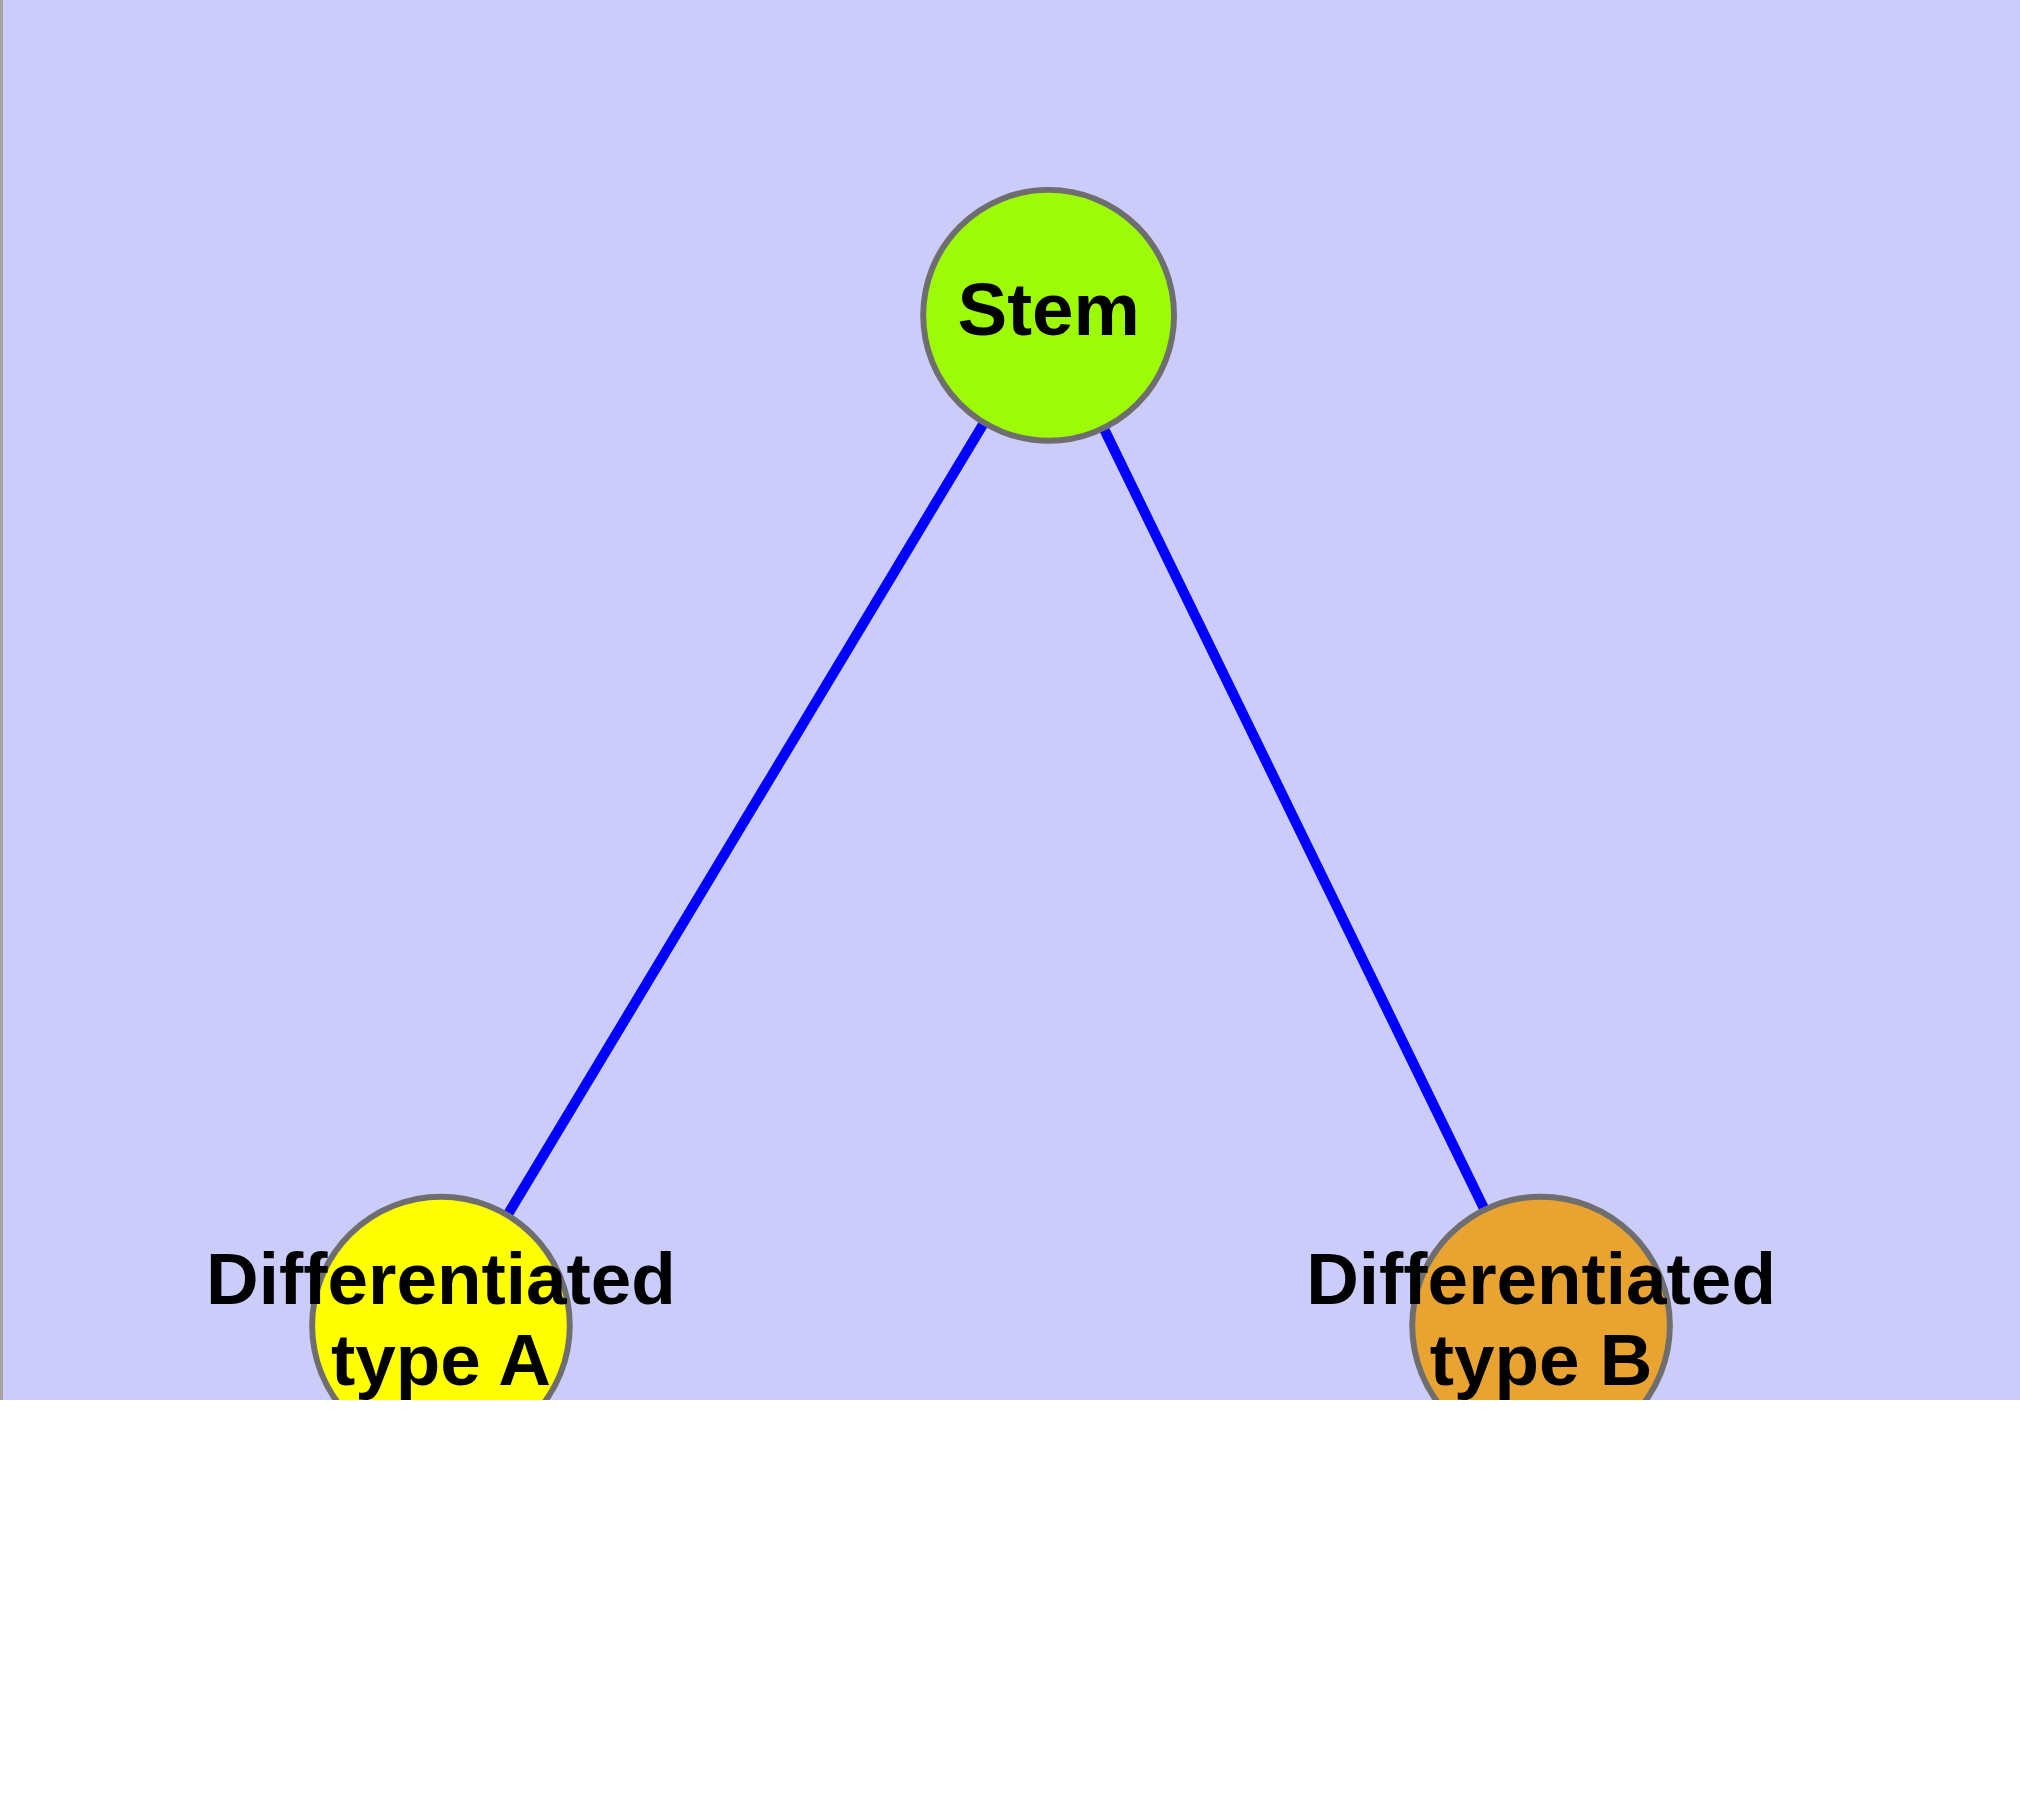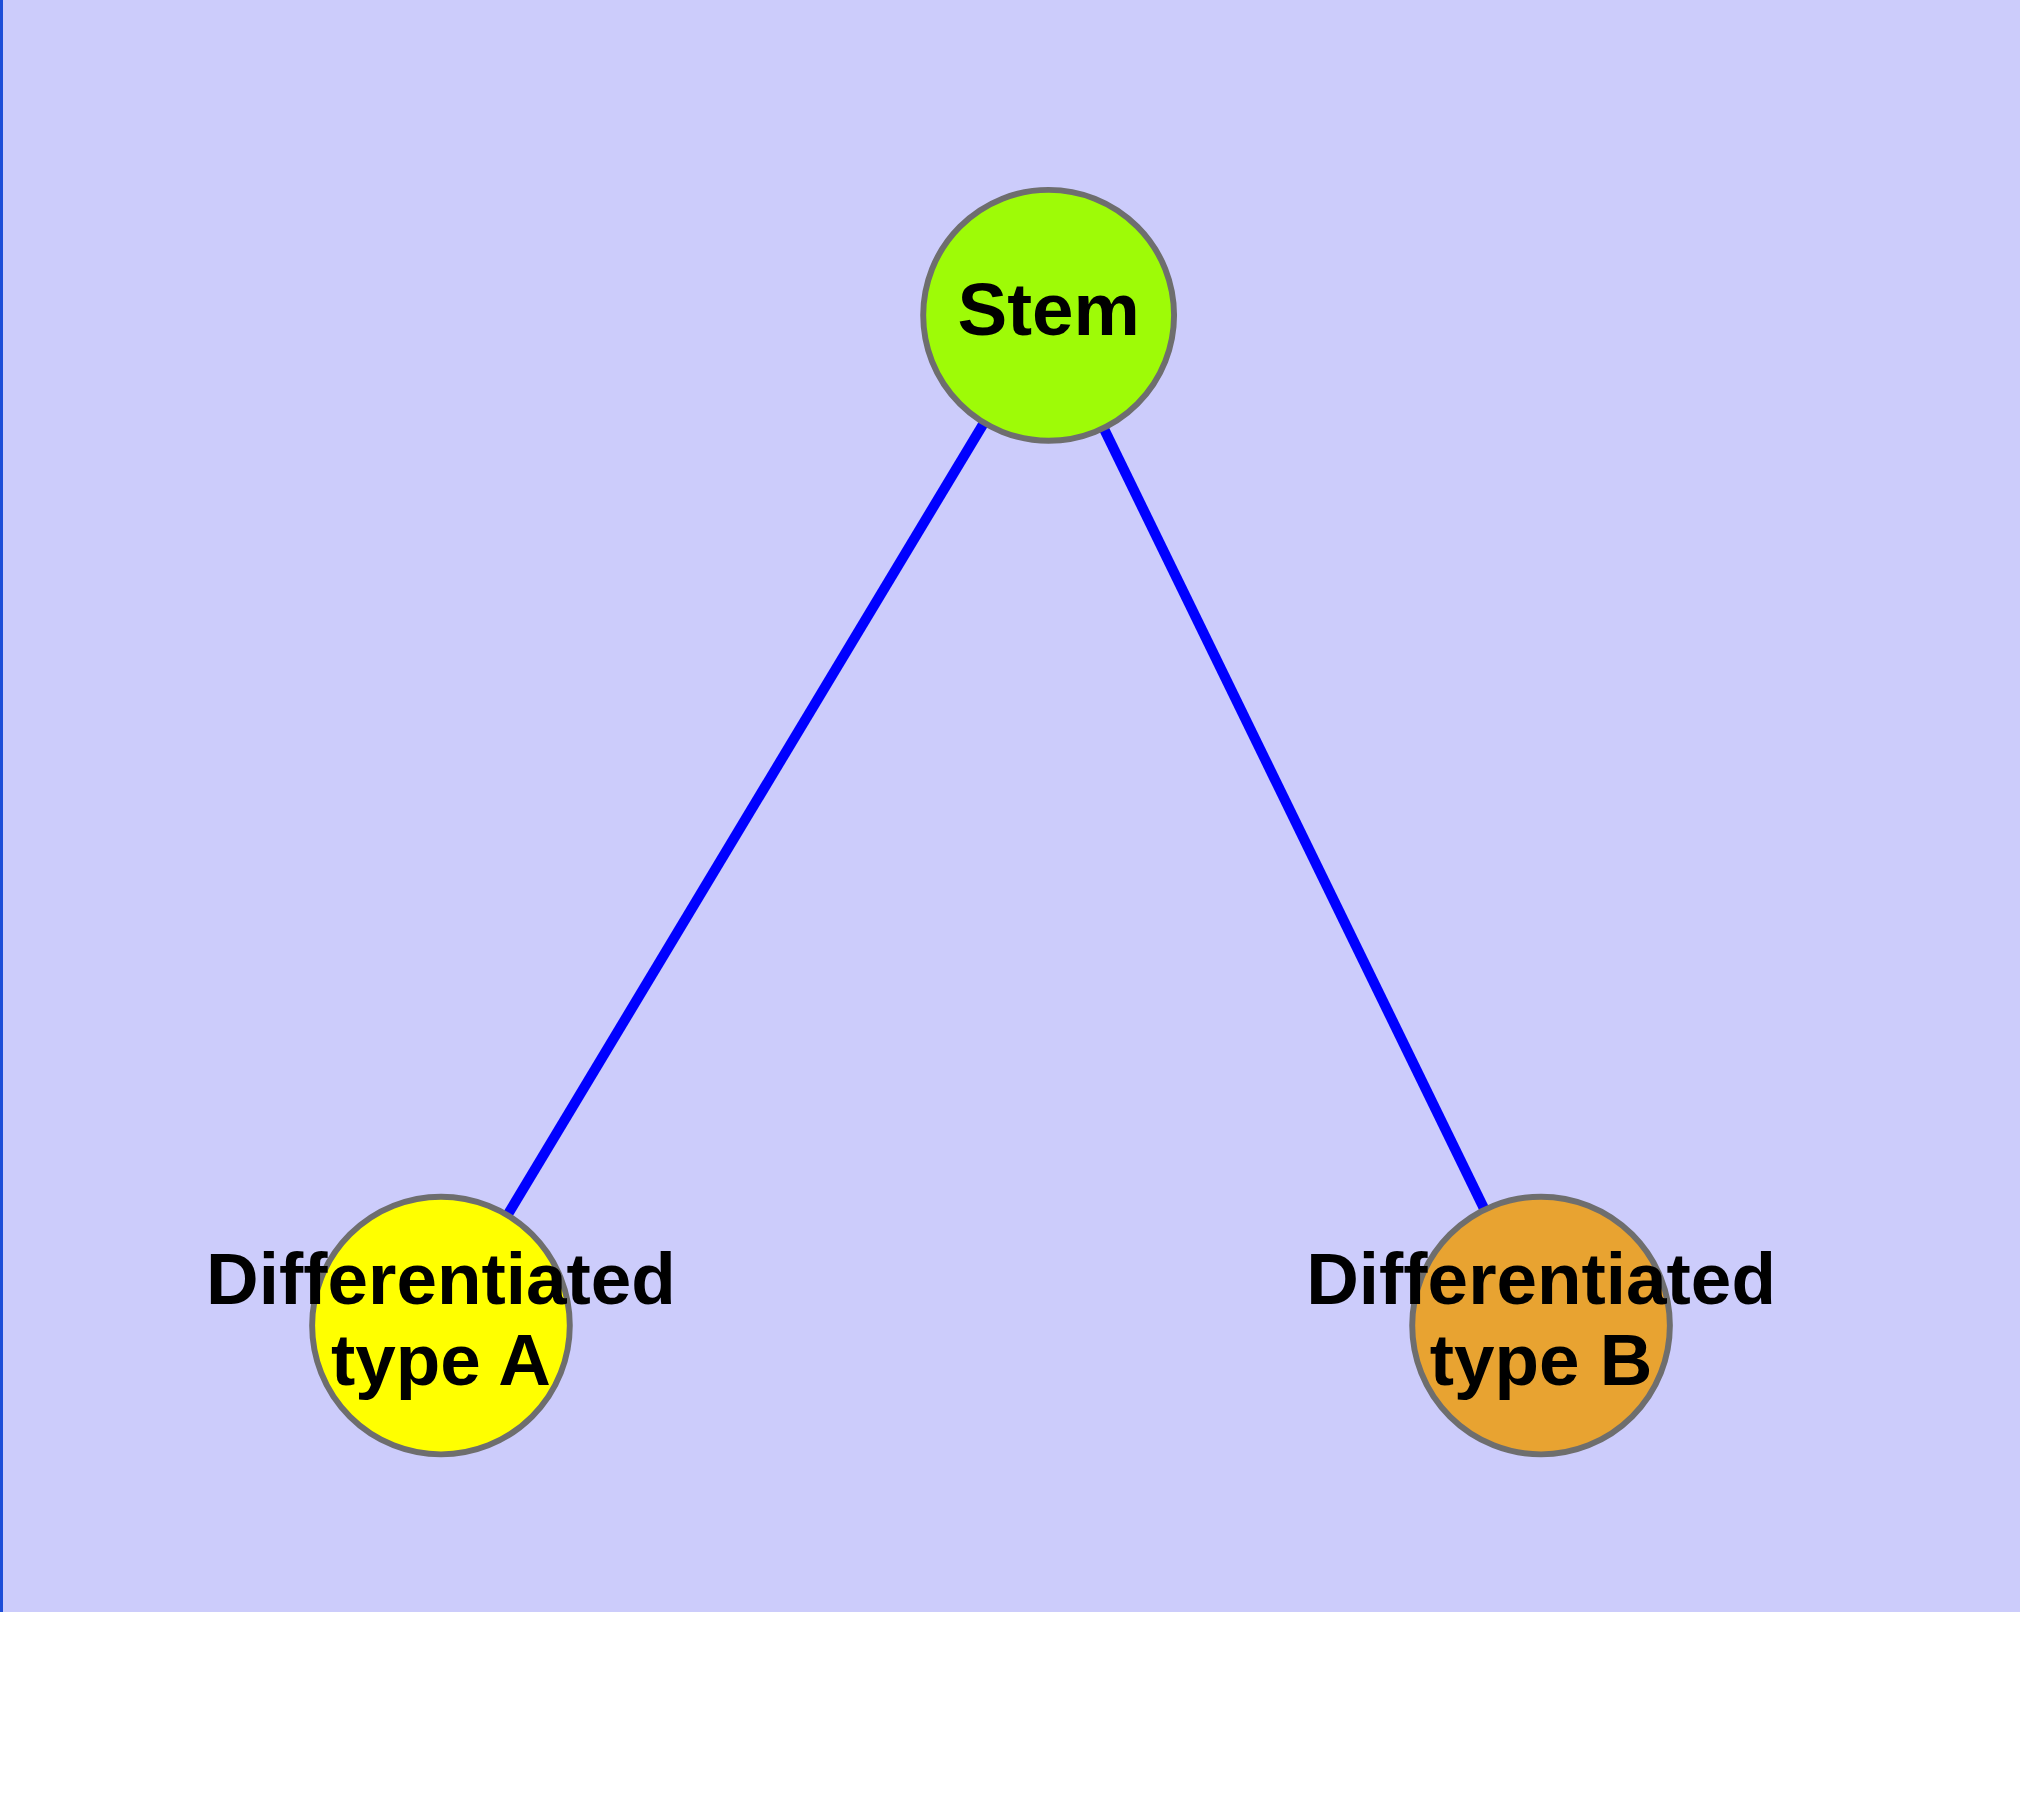--- a/index.html
+++ b/index.html
@@ -38,21 +38,21 @@
     font-weight: bold;
     fill: #000000;
     text-anchor: middle;
     dominant-baseline: middle;
     white-space: pre;
   }
 </style>
 </head>
 <body>
 
-<div id="canvas" style="width: 2021px; height: 1612px; background: #1d4ed8; text-decoration: underline;">
+<div id="canvas" style="width: 2021px; height: 1400px; background: #a3a3a3; text-decoration: underline;">
 
   <div id="plot-bg" style="background: rgb(204, 204, 251);"></div>
 
   <svg id="graph-svg" viewBox="0 0 2384 2138">
     <g id="edge-layer">
         <line x1="1161.7447502785892" y1="497.11054068050424" x2="597.317037385011" y2="1435.4617732734546" stroke="#0000ff" stroke-width="12" stroke-linecap="butt"></line>
         <line x1="1300.9686320224316" y1="503.24029151590116" x2="1752.2788027166798" y2="1429.1640840590057" stroke="#0000ff" stroke-width="12" stroke-linecap="butt"></line>
       </g>
     <g id="node-layer">
         <circle cx="1237" cy="372" r="148" fill="#9efb07" stroke="#6e6e6e" stroke-width="7"></circle>

